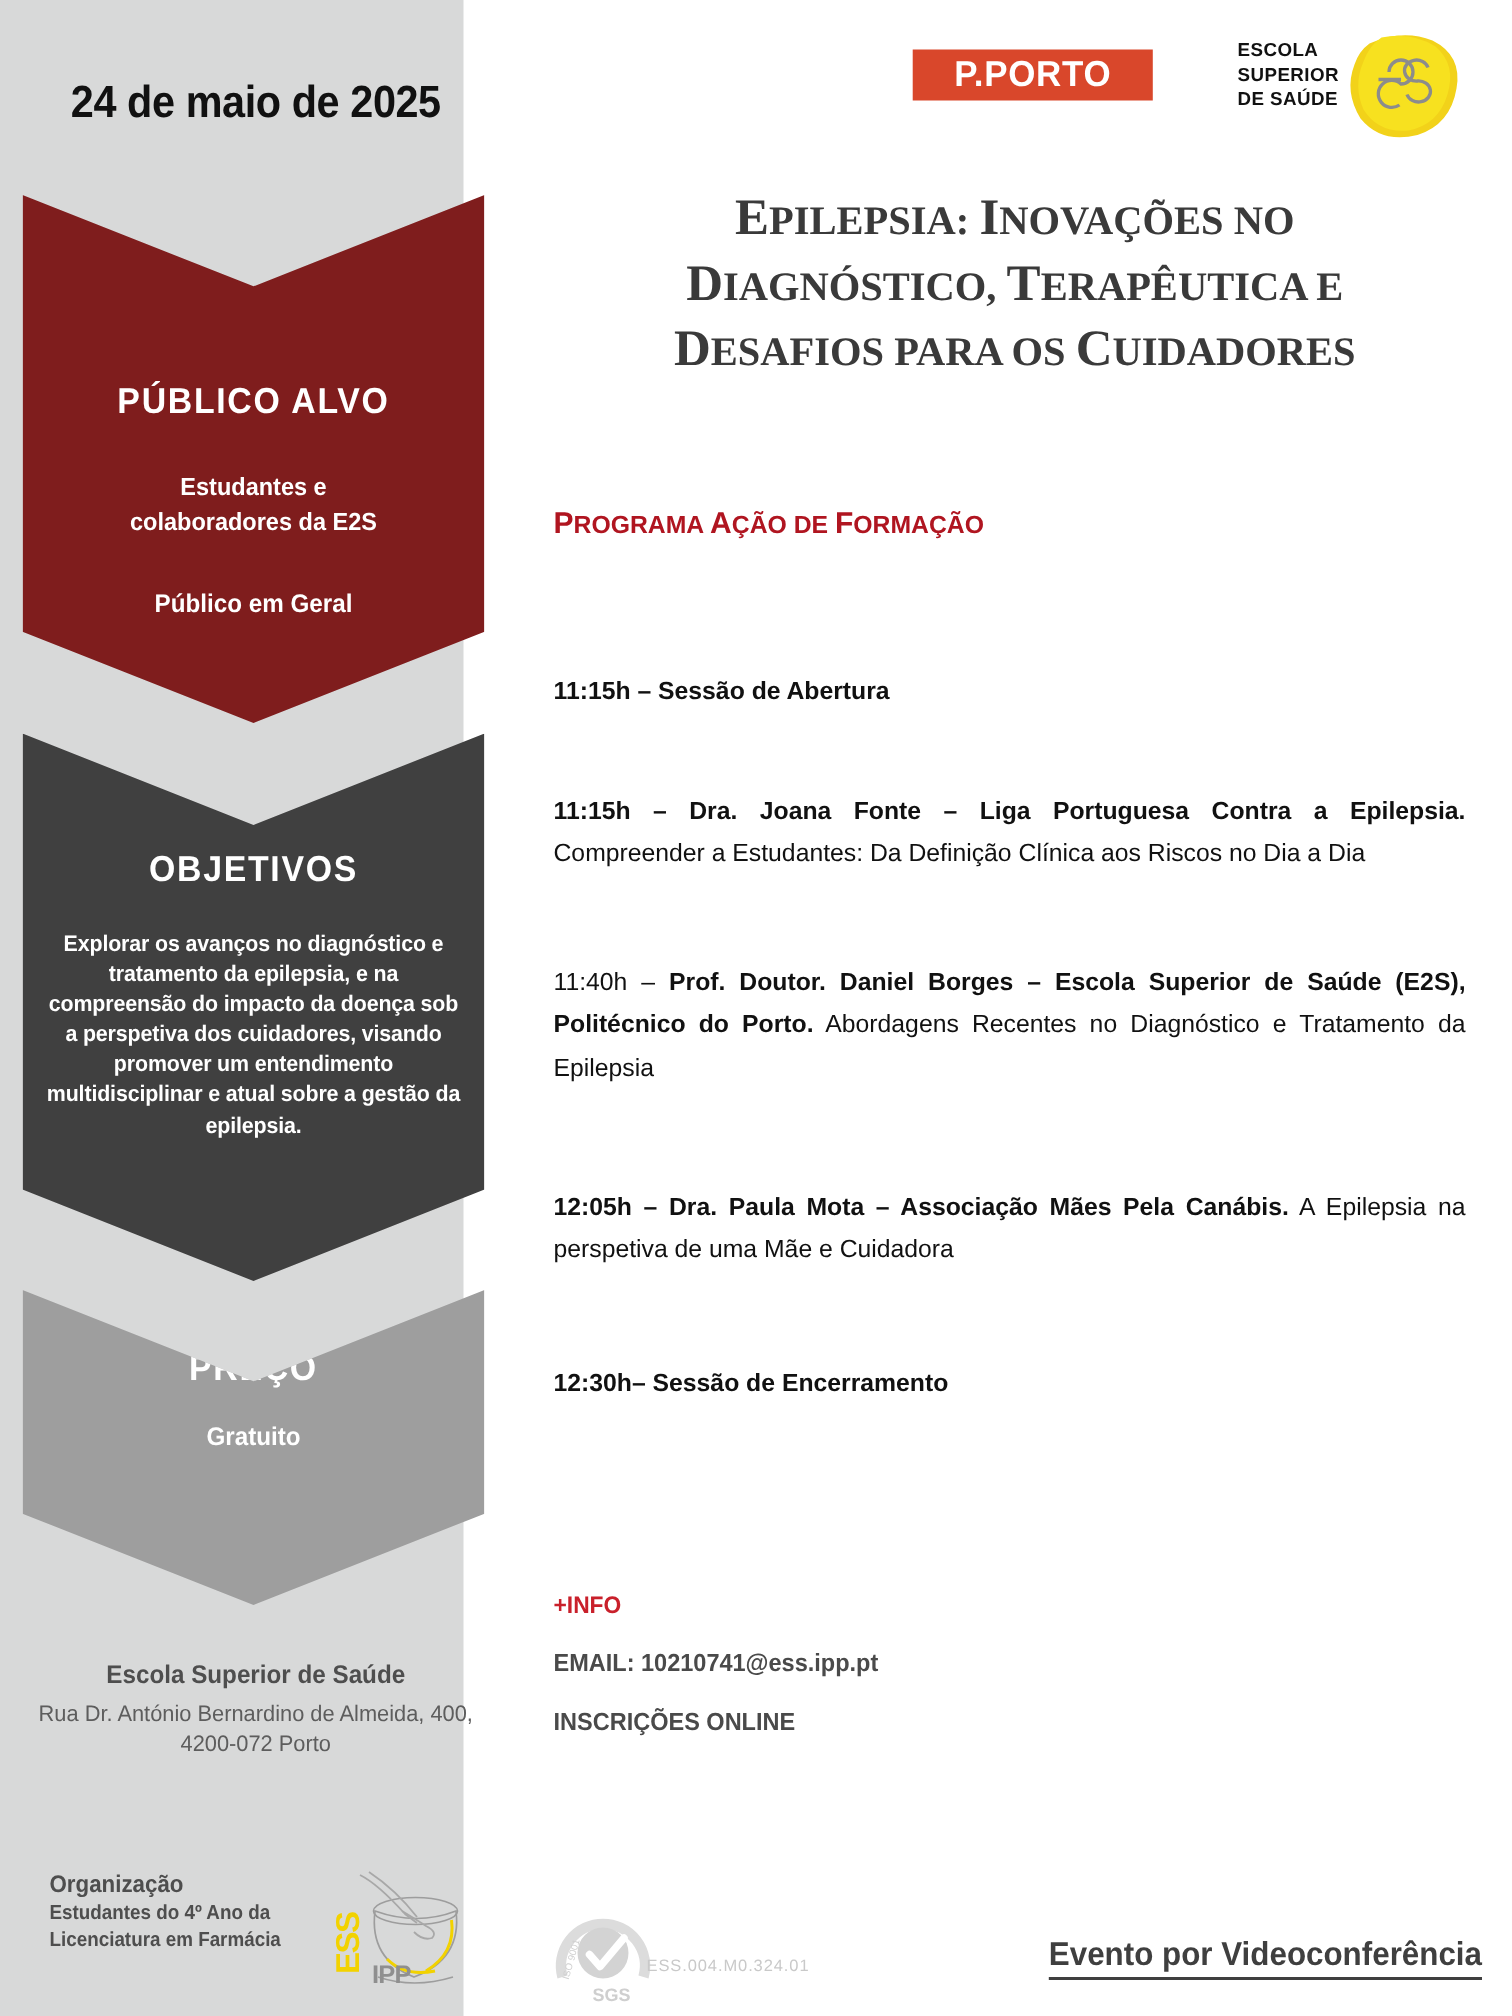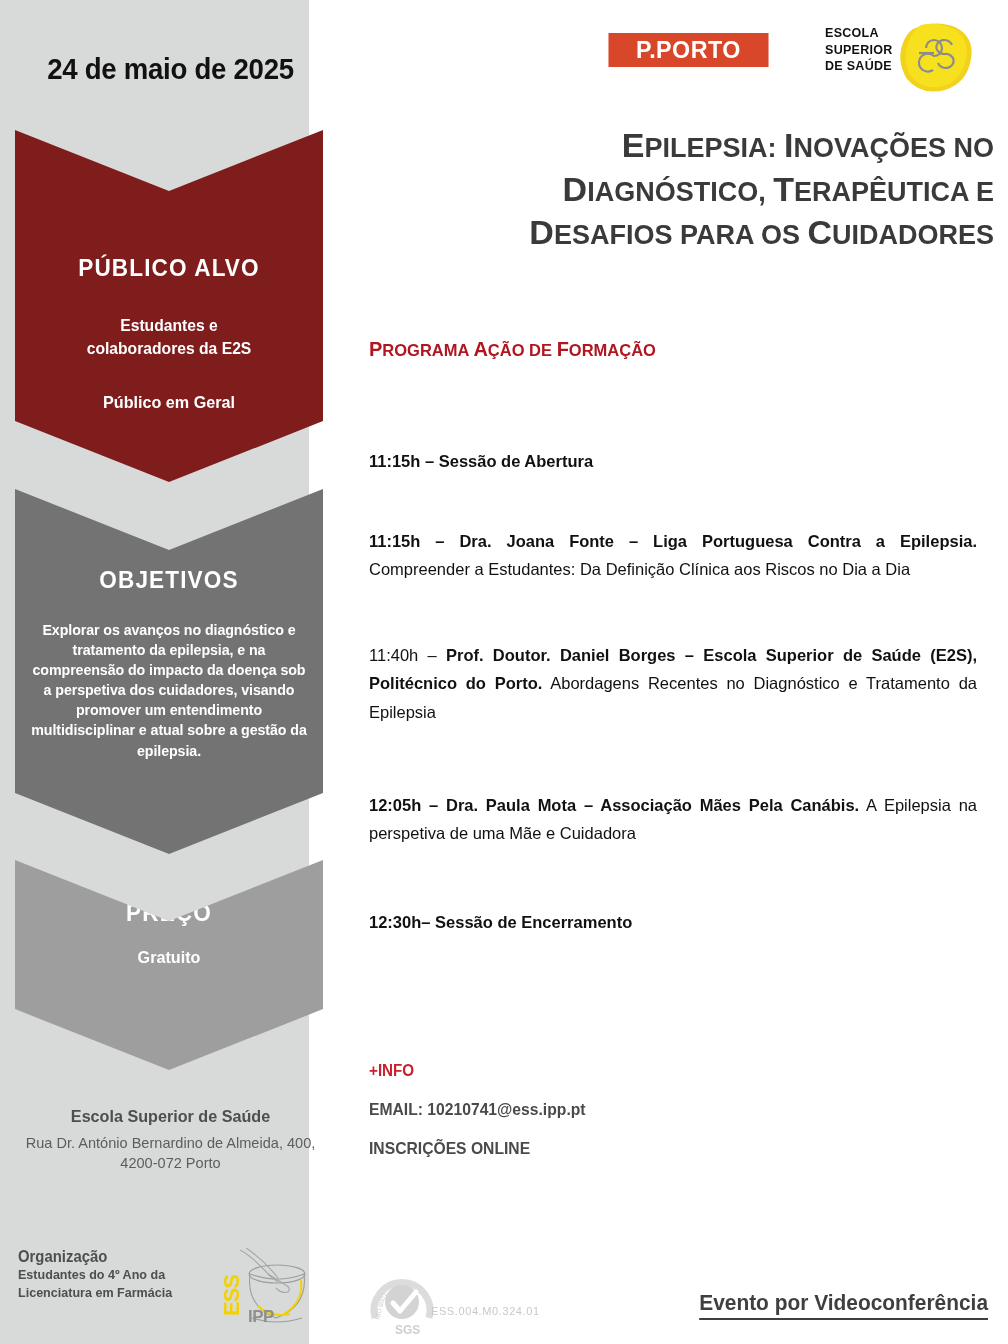--- a/index.html
+++ b/index.html
@@ -46,21 +46,21 @@
   .chev {
     position: absolute;
     left: 15px;
     width: 308px;
     box-sizing: border-box;
     padding: 0 14px;
     color: #ffffff;
     text-align: center;
   }
   .chev-dark   { background: #7f1d1d; }
-  .chev-mid    { background: #737373; }
+  .chev-mid    { background: #404040; }
   .chev-light  { background: #9e9e9e; }
 
   
   .chev-1 {
     top: 130px;
     height: 352px;
     clip-path: polygon(0 0, 50% 17.3%, 100% 0, 100% 82.7%, 50% 100%, 0 82.7%);
   }
   .chev-2 {
     top: 489px;
@@ -121,21 +121,21 @@
   .addr-street {
     margin-top: 6px;
     font-size: 15px;
     line-height: 1.3;
     color: #5d5d5d;
     transform: scaleX(0.97);
   }
 
   .org {
     position: absolute;
-    left: 18px;
+    left: 33px;
     top: 1248px;
     color: #4e4e4e;
   }
   .org-title {
     font-size: 16px;
     font-weight: bold;
     transform: scaleX(0.93);
     transform-origin: left;
   }
   .org-line {
@@ -202,24 +202,25 @@
     top: 17px;
     width: 82px;
     height: 80px;
   }
 
   .title {
     position: absolute;
     left: 18px;
     right: 14px;
     top: 124px;
-    text-align: right;
+    text-align: center;
     color: #3a3a3a;
     font-weight: bold;
     line-height: 1.28;
+    font-family: Liberation Serif, serif;
   }
   .title .cap { font-size: 34px; }
   .title .sc  { font-size: 27px; }
 
   .prog-head {
     position: absolute;
     left: 28px;
     top: 338px;
     color: #b01520;
     font-weight: bold;

